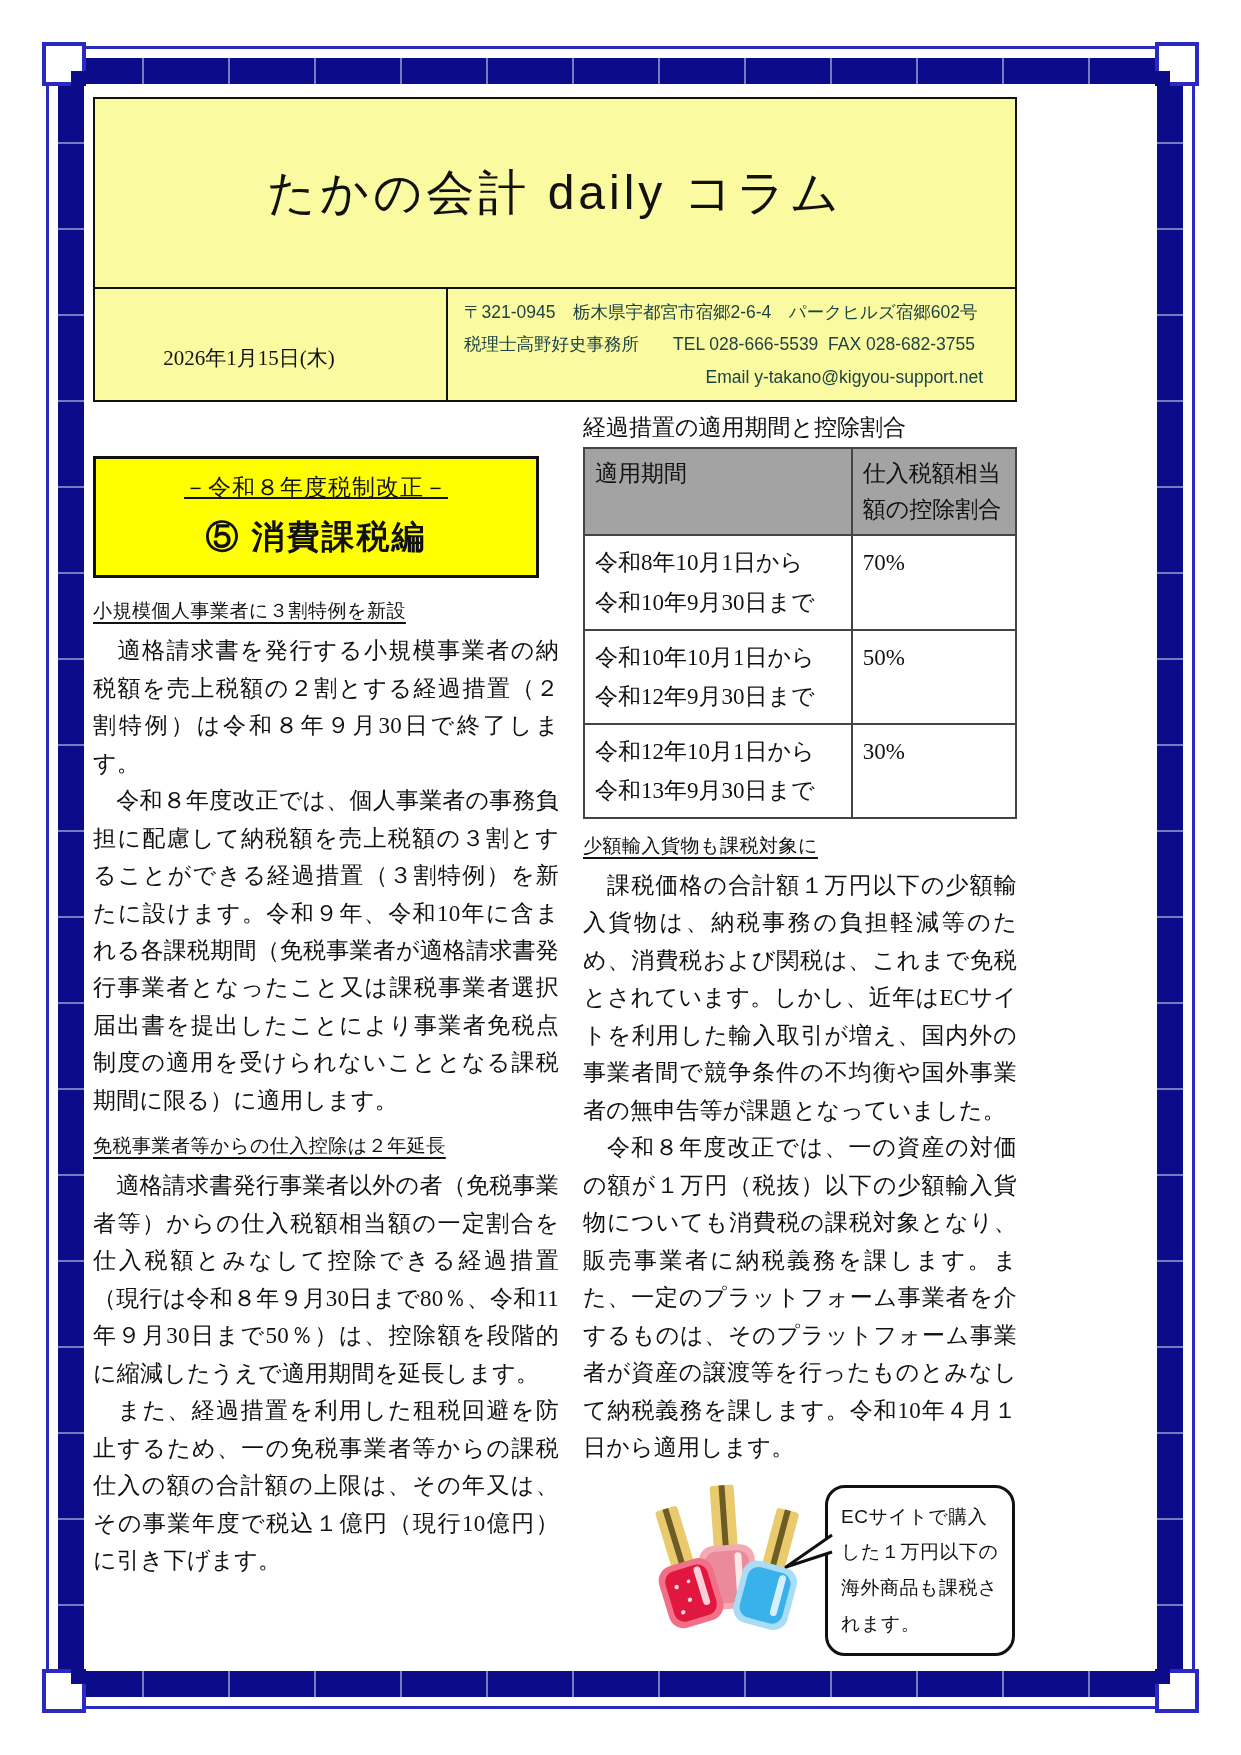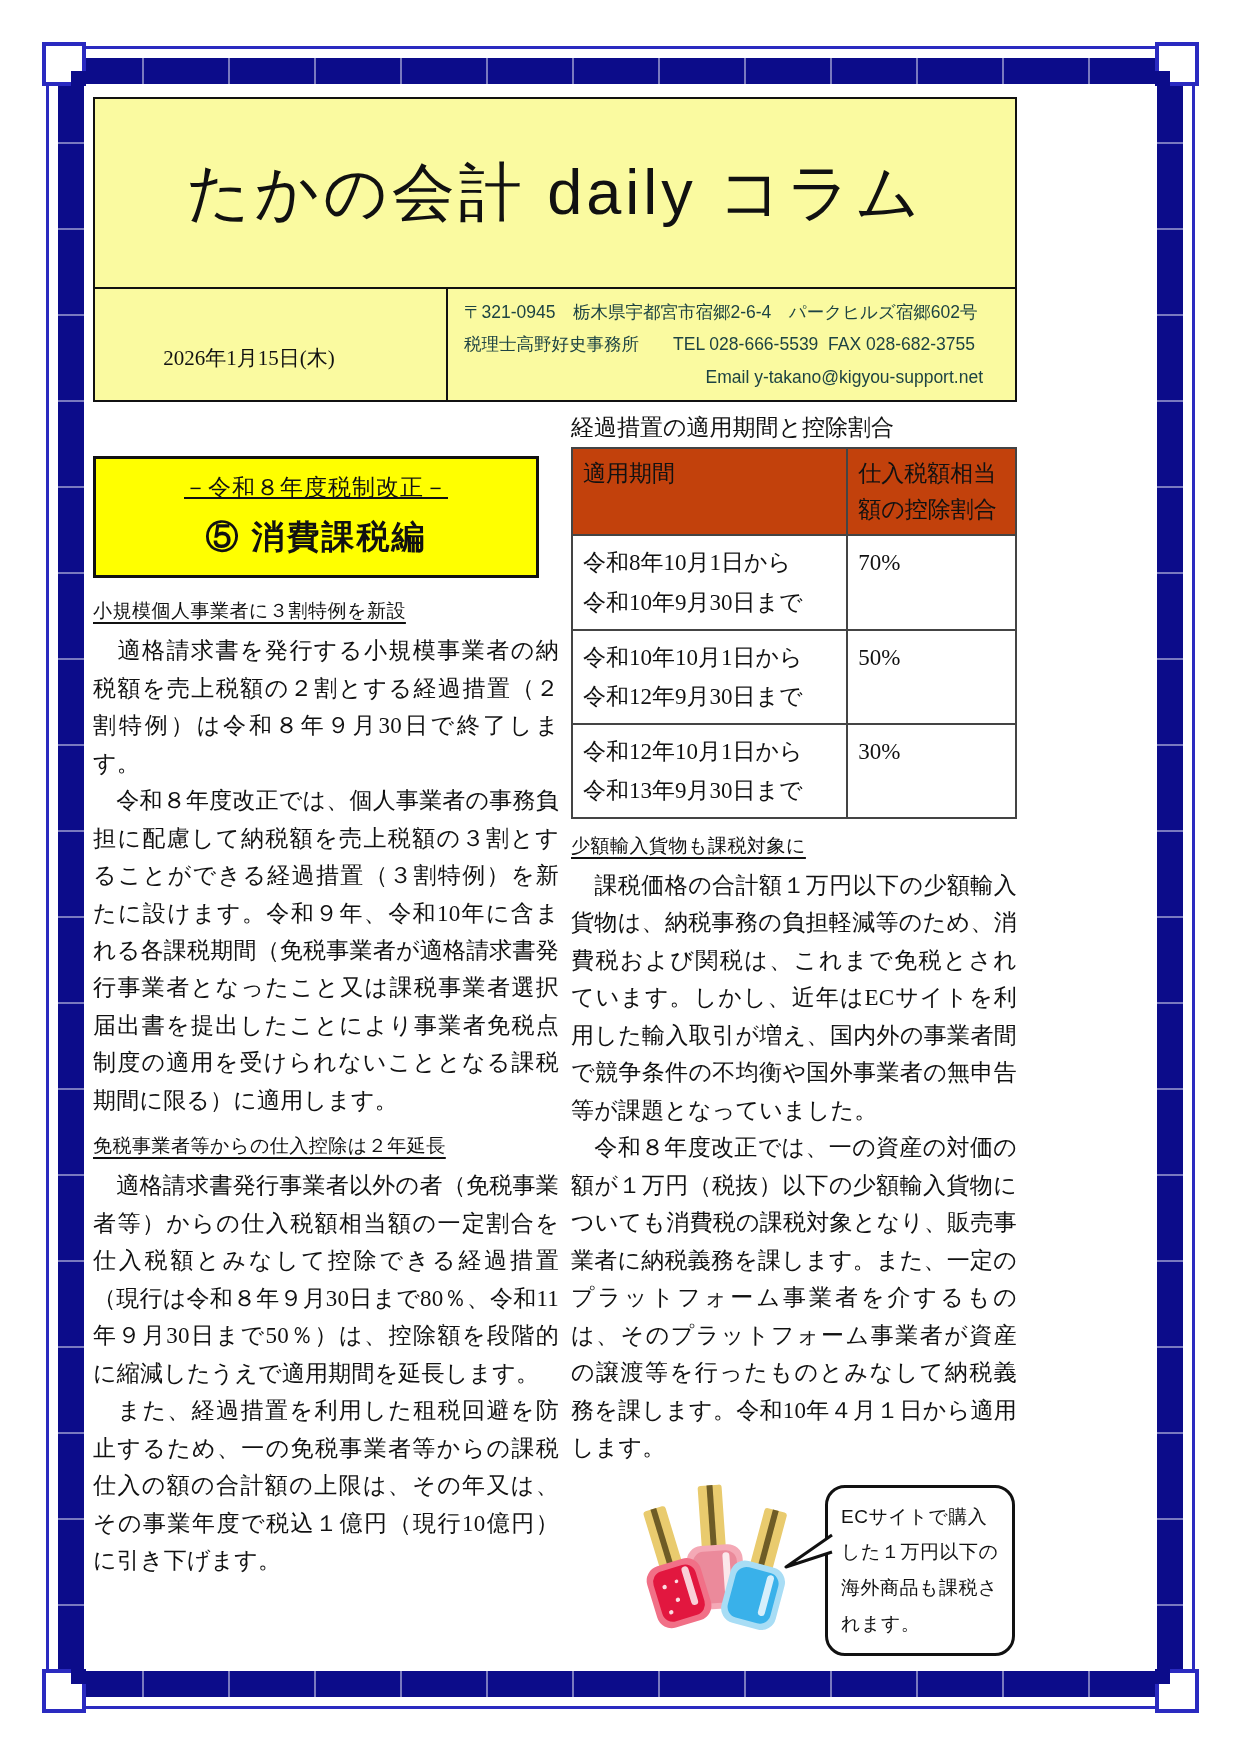--- a/index.html
+++ b/index.html
@@ -26,41 +26,41 @@
   .corner-bl{left:42px;bottom:42px;}  .corner-bl::after{right:-4px;top:-4px;}
   .corner-br{right:42px;bottom:42px;} .corner-br::after{left:-4px;top:-4px;}
 
   
   .sheet{position:absolute;left:93px;top:97px;width:924px;}
 
   
   .masthead{border:2.5px solid #111;background:#fafaa0;}
   .masthead-title{
     height:188px;display:flex;align-items:center;justify-content:center;
-    font-family:"Liberation Sans", sans-serif;font-size:63px;font-weight:500;
+    font-family:"Liberation Sans", sans-serif;font-size:48px;font-weight:500;
     letter-spacing:4px;color:#111;
   }
   .masthead-info{display:flex;border-top:2.5px solid #111;min-height:100px;}
   .info-date{
     width:308px;display:flex;align-items:center;justify-content:center;
     padding-top:26px;box-sizing:border-box;font-size:21px;
   }
   .info-address{
     flex:1;border-left:2.5px solid #111;padding:7px 14px 7px 16px;
     font-family:"Liberation Sans", sans-serif;color:#1d4343;
     font-size:17.5px;line-height:1.85;box-sizing:border-box;margin-left:43px;
   }
   .info-line2{display:flex;}
   .info-telfax{margin-left:auto;padding-right:26px;white-space:pre;}
   .info-email{text-align:right;padding-right:18px;}
 
   
   .columns{display:flex;margin-top:10px;}
   .col-left{width:466px;}
-  .col-right{flex:1;margin-left:12px;}
+  .col-right{flex:1;margin-left:24px;}
 
   
   .topic-box{
     margin:44px 20px 20px 0;border:3px solid #111;background:#ffff00;
     text-align:center;padding:13px 0 15px;
     font-family:"Liberation Sans", sans-serif;
   }
   .topic-sub{font-size:23px;letter-spacing:1px;text-decoration:underline;}
   .topic-main{font-size:33px;font-weight:bold;margin-top:12px;letter-spacing:2px;}
 
@@ -69,21 +69,21 @@
     font-size:19px;font-weight:normal;letter-spacing:.5px;
     text-decoration:underline;text-decoration-thickness:2px;text-underline-offset:5px;
     margin:14px 0 8px;
   }
   .para{font-size:23px;line-height:1.63;text-align:justify;letter-spacing:.2px;margin:0;}
 
   
   .tbl-title{font-size:23px;margin:0 0 4px;}
   table.rates{width:100%;border-collapse:collapse;font-size:23px;}
   table.rates th, table.rates td{border:2px solid #444;padding:7px 10px;vertical-align:top;text-align:left;}
-  table.rates th{background:#c2410c;font-weight:normal;line-height:1.55;}
+  table.rates th{background:#a3a3a3;font-weight:normal;line-height:1.55;}
   table.rates td{line-height:1.7;}
   .period-line{display:block;}
 
   
   .callout{position:relative;height:210px;margin-top:16px;}
   .polish{position:absolute;left:68px;top:0;}
   .bubble{
     position:absolute;right:2px;top:2px;width:158px;
     border:3px solid #111;border-radius:20px;background:#fff;
     padding:11px 13px;font-family:"Liberation Sans", sans-serif;

